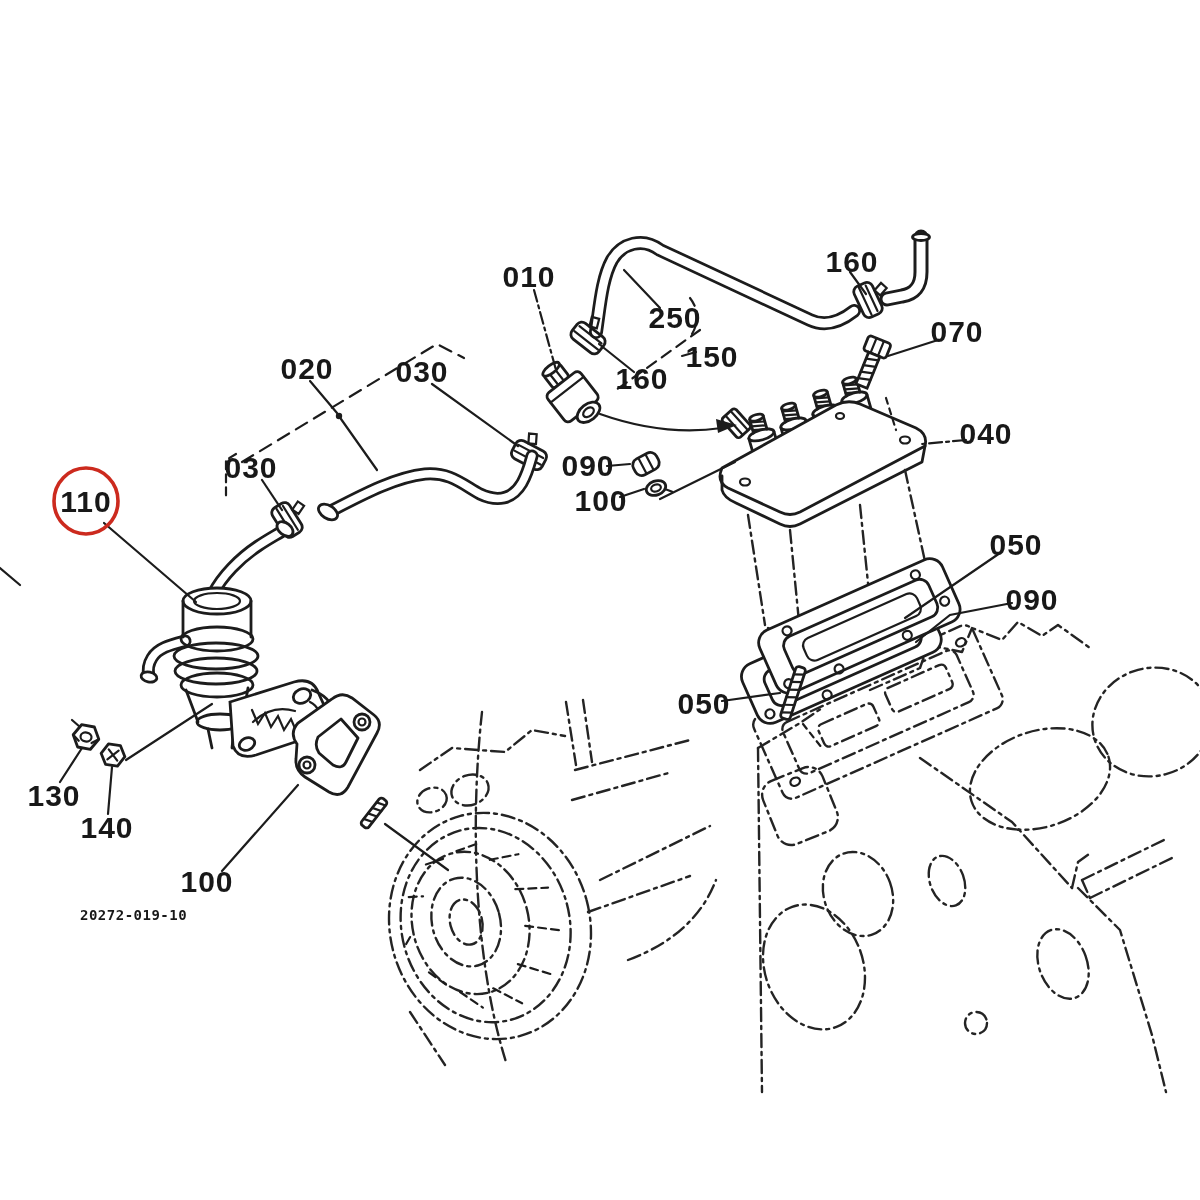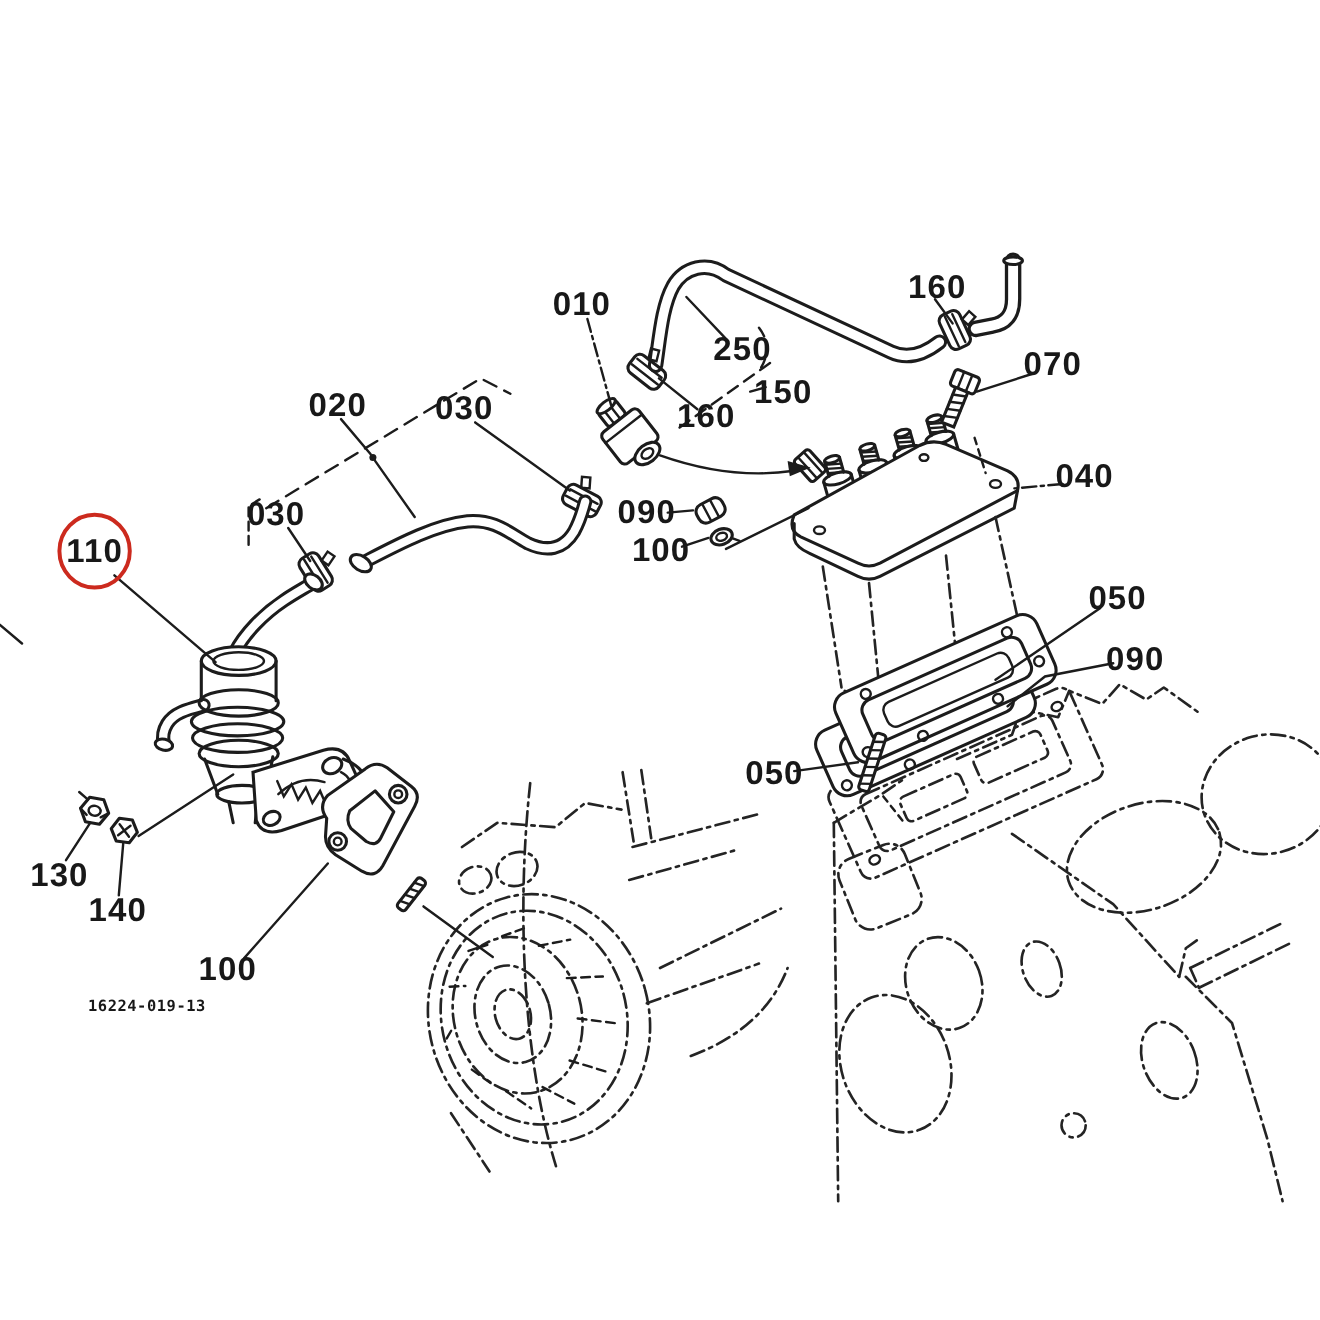--- a/index.html
+++ b/index.html
@@ -337,14 +337,14 @@
   <div class="callout" style="left:601px;top:501px">100</div>
   <div class="callout" style="left:86px;top:502px">110</div>
   <div class="callout" style="left:207px;top:882px">100</div>
   <div class="callout" style="left:54px;top:796px">130</div>
   <div class="callout" style="left:107px;top:828px">140</div>
   <div class="callout" style="left:712px;top:357px">150</div>
   <div class="callout" style="left:675px;top:318px">250</div>
   <div class="callout" style="left:852px;top:262px">160</div>
   <div class="callout" style="left:642px;top:379px">160</div>
 
-  <div class="dwgnum" style="left:80px;top:907px">16224-019-13</div>
+  <div class="dwgnum" style="left:80px;top:907px">20272-019-10</div>
 </div>
 
 </body></html>

